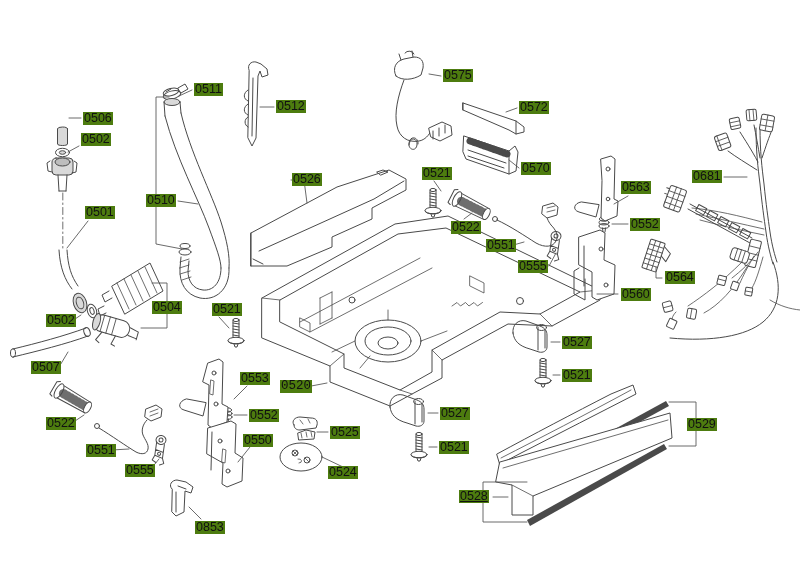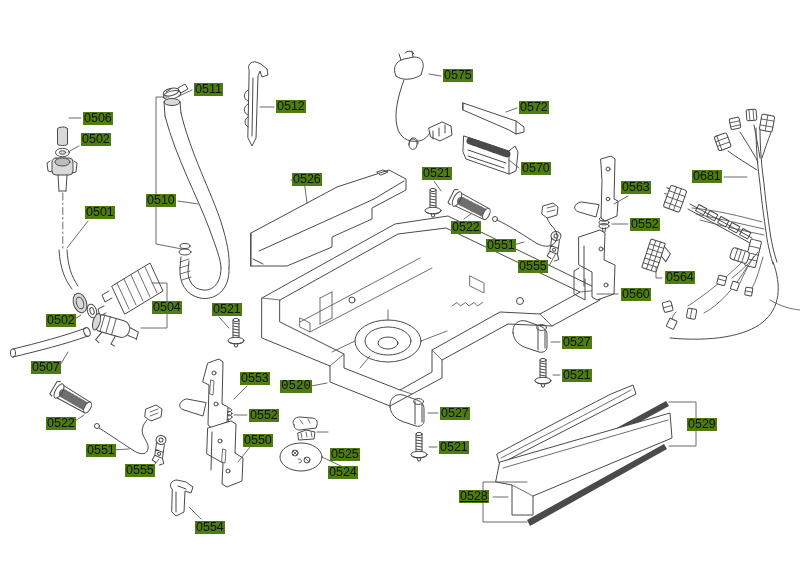--- a/index.html
+++ b/index.html
@@ -408,27 +408,27 @@
       <span class="plabel" style="left: 621px; top: 288px;">0560</span>
       <span class="plabel" style="left: 152px; top: 301px;">0504</span>
       <span class="plabel" style="left: 212px; top: 303px;">0521</span>
       <span class="plabel" style="left: 46px; top: 314px;">0502</span>
       <span class="plabel" style="left: 31px; top: 361px;">0507</span>
       <span class="plabel" style="left: 240px; top: 372px;">0553</span>
       <span class="plabel" style="left: 280px; top: 380px; font-family: Liberation Mono, monospace;">0520</span>
       <span class="plabel" style="left: 249px; top: 409px;">0552</span>
       <span class="plabel" style="left: 46px; top: 417px;">0522</span>
       <span class="plabel" style="left: 243px; top: 434px;">0550</span>
-      <span class="plabel" style="left: 330px; top: 426px; margin-top: 22px;">0525</span>
+      <span class="plabel" style="left: 330px; top: 426px;">0525</span>
       <span class="plabel" style="left: 86px; top: 444px;">0551</span>
       <span class="plabel" style="left: 440px; top: 407px;">0527</span>
       <span class="plabel" style="left: 439px; top: 441px;">0521</span>
       <span class="plabel" style="left: 562px; top: 336px;">0527</span>
       <span class="plabel" style="left: 562px; top: 369px;">0521</span>
       <span class="plabel" style="left: 328px; top: 466px;">0524</span>
       <span class="plabel" style="left: 125px; top: 464px;">0555</span>
-      <span class="plabel" style="left: 195px; top: 521px;">0554</span>
+      <span class="plabel" style="left: 195px; top: 521px;">0853</span>
       <span class="plabel" style="left: 687px; top: 418px;">0529</span>
       <span class="plabel" style="left: 459px; top: 490px; text-decoration: underline;">0528</span>
     </div>
 
 
 </div>
 
 </body></html>

